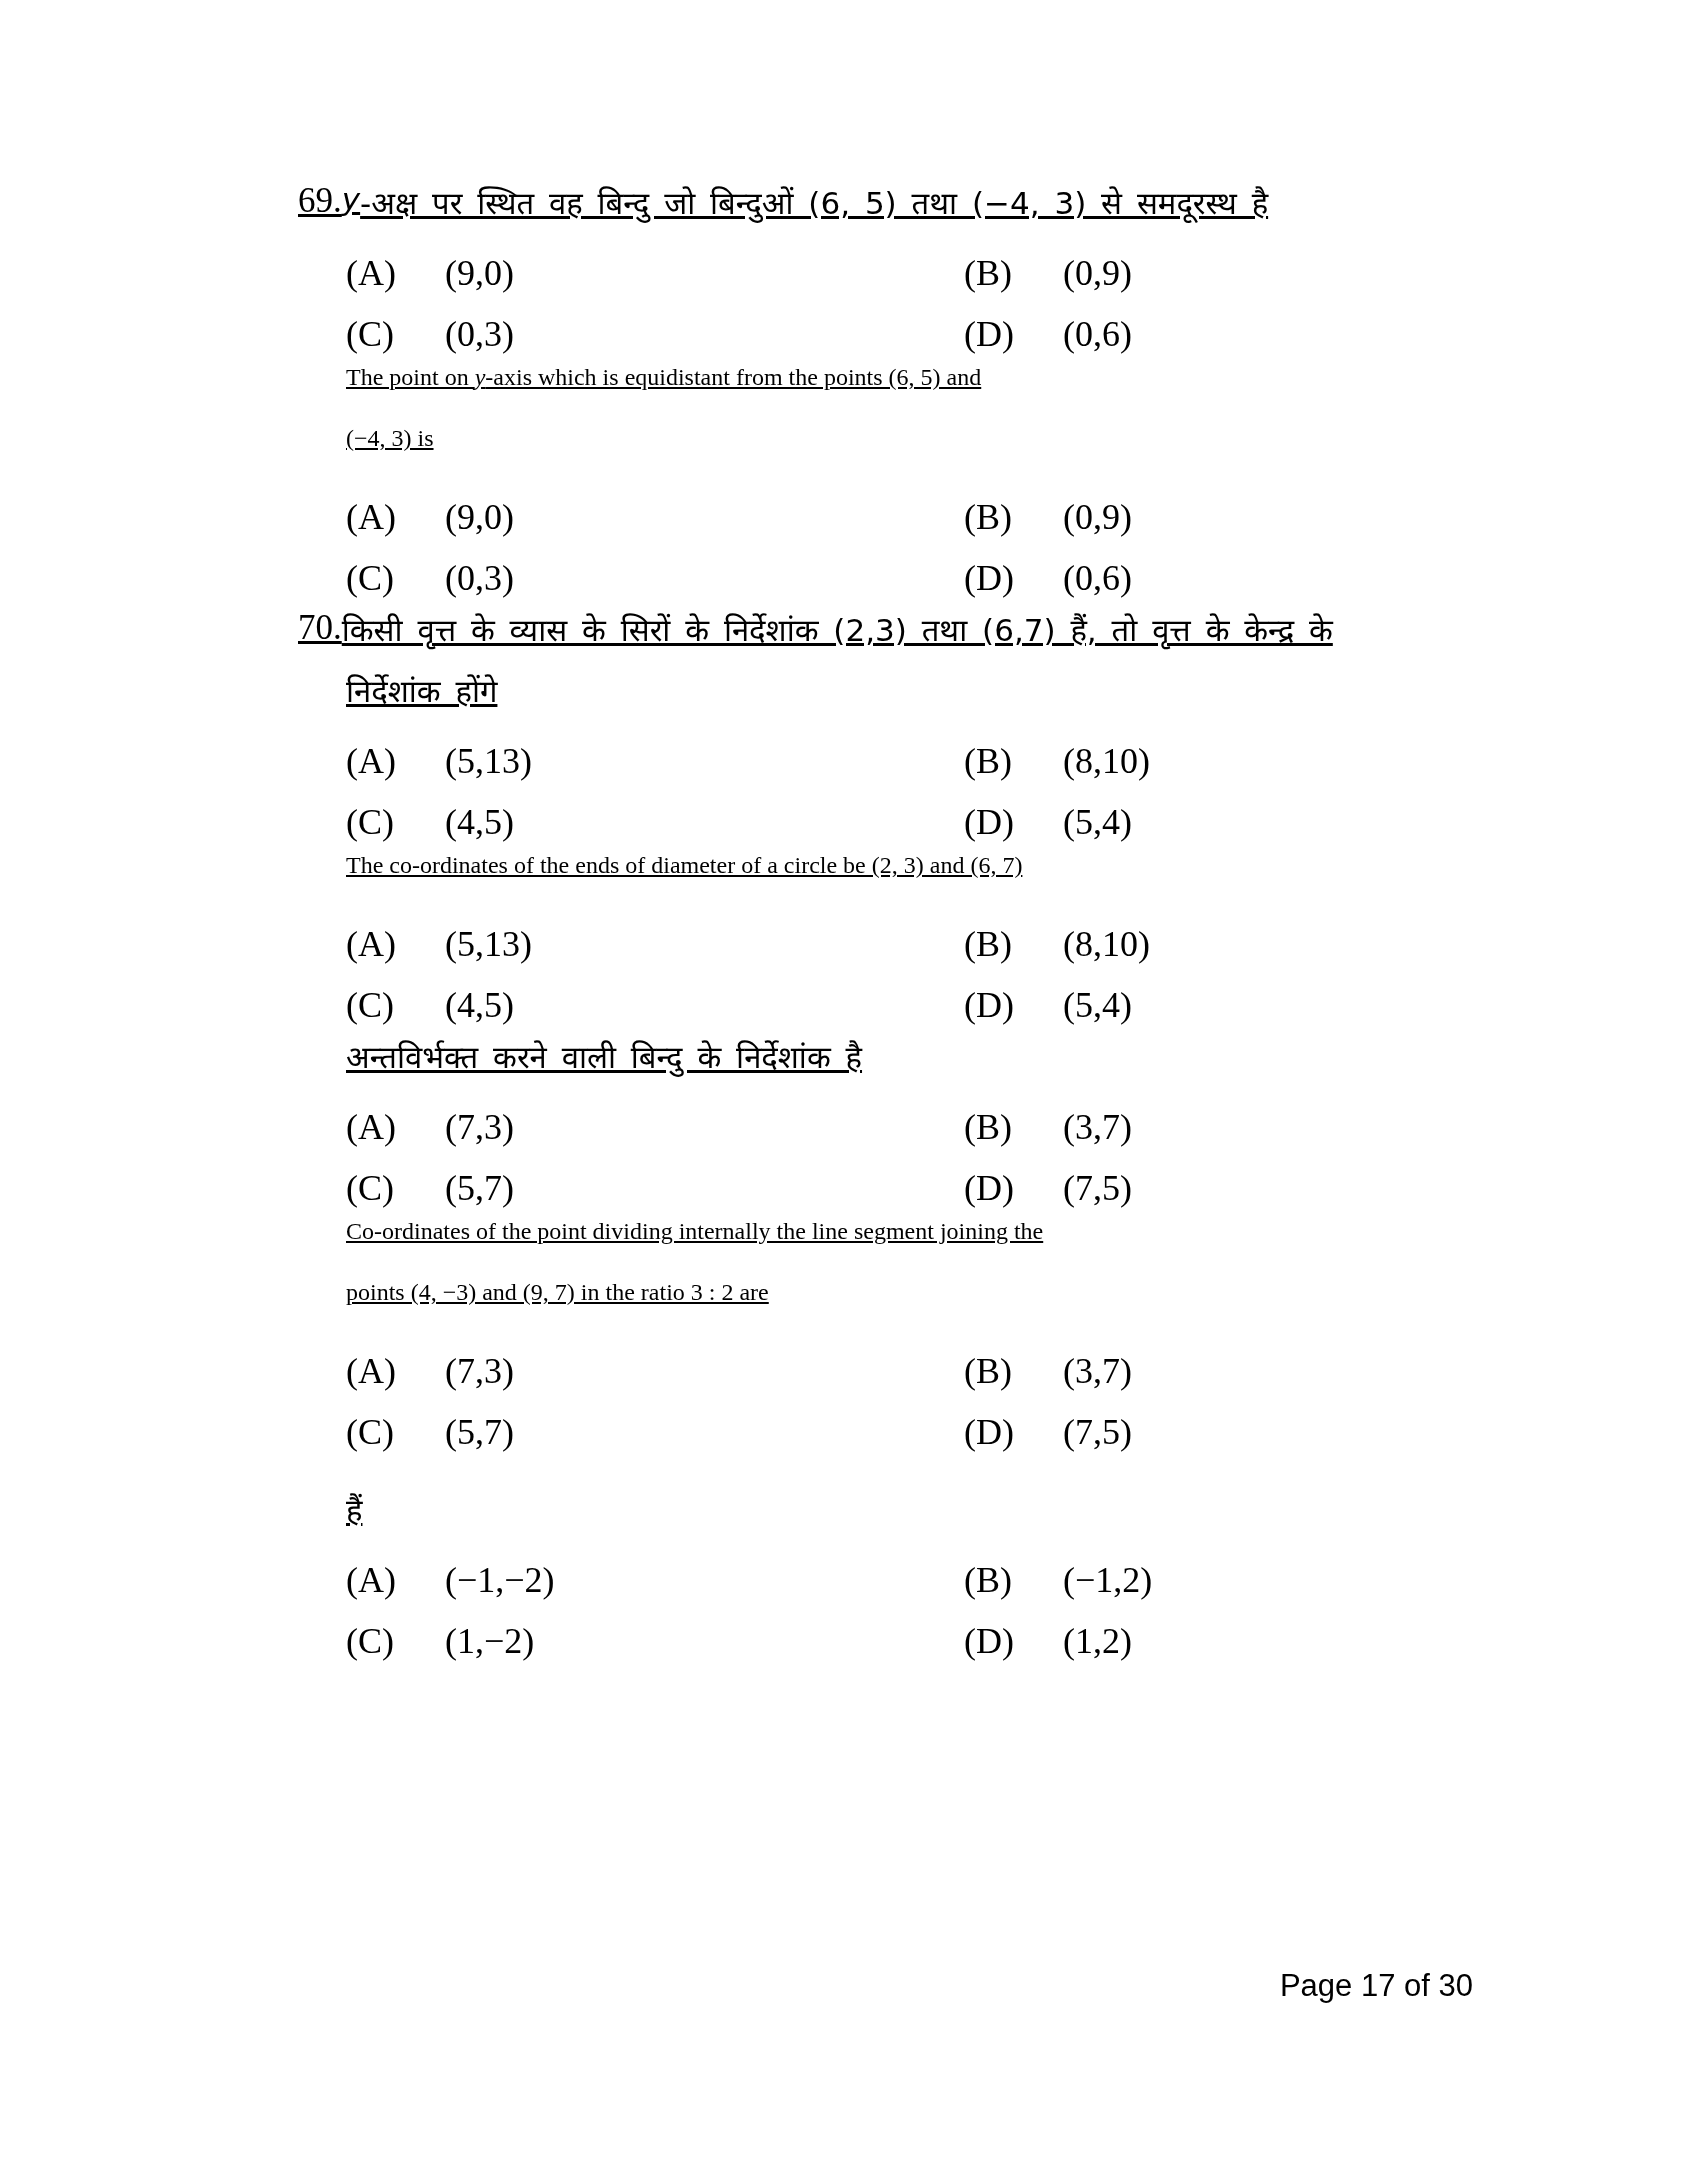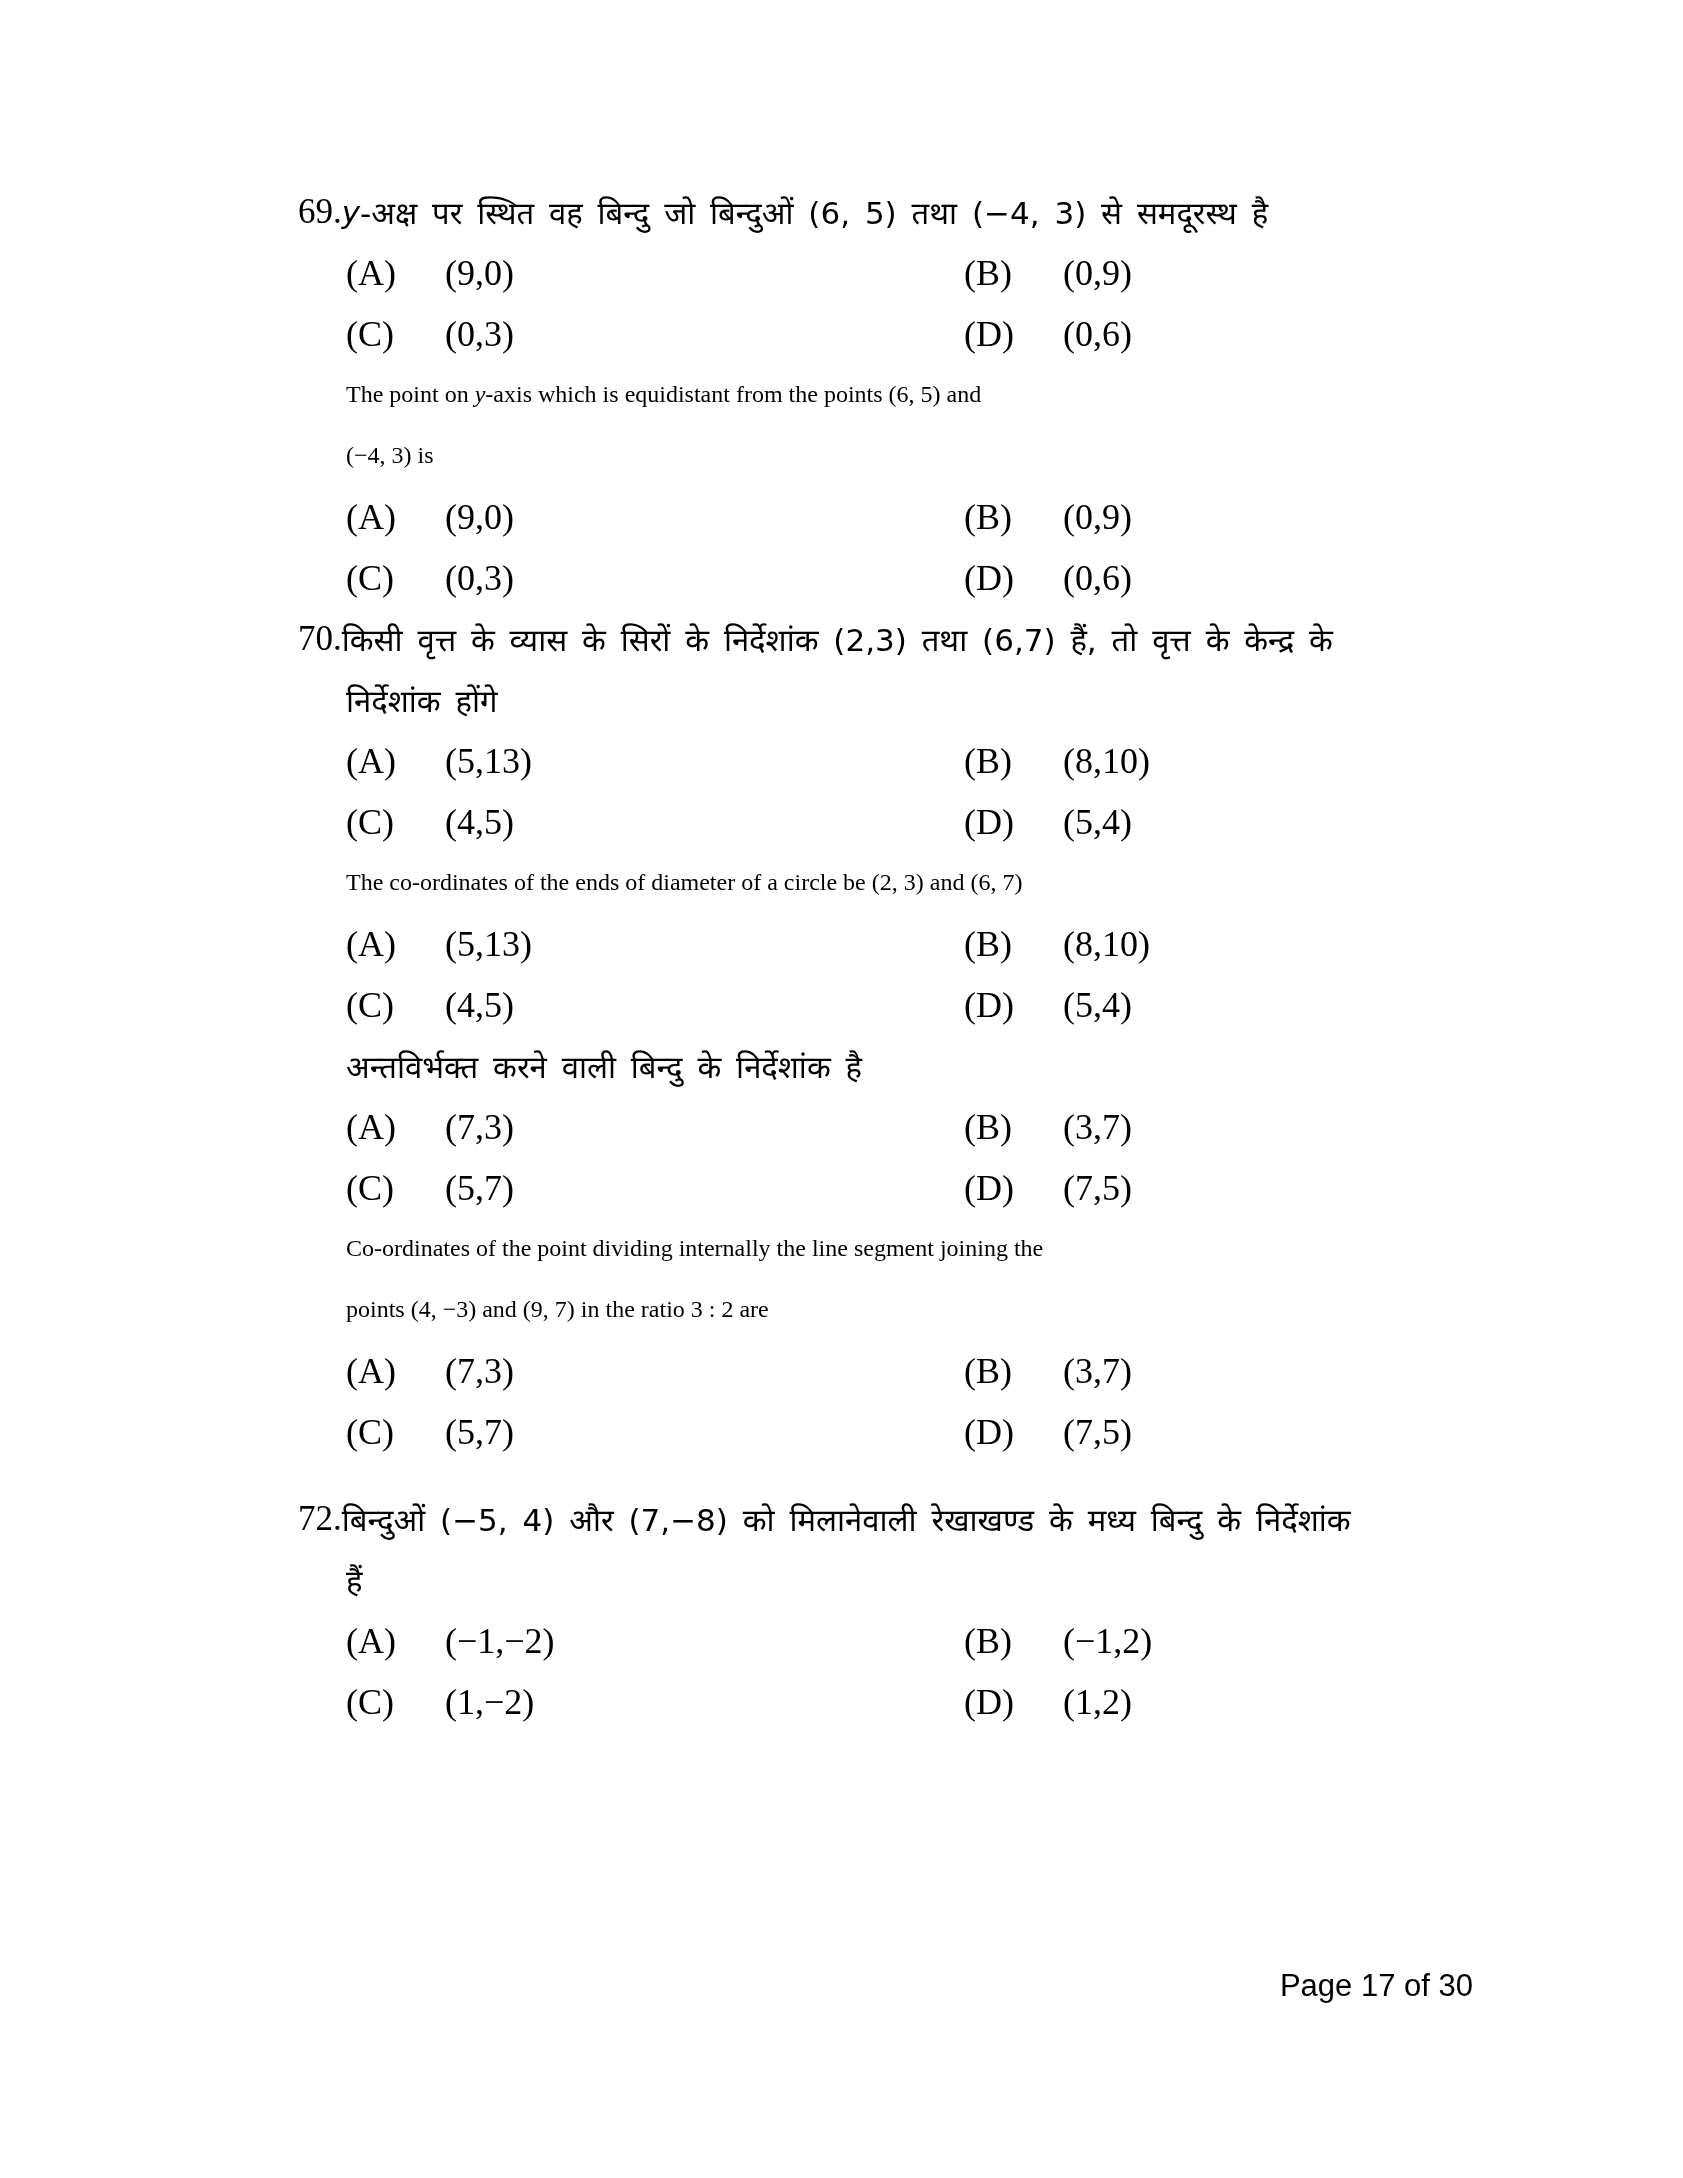--- a/index.html
+++ b/index.html
@@ -16,22 +16,23 @@
     position: absolute;
     left: 298px;
     top: 181px;
     width: 1104px;
   }
   .question { }
   .question:nth-child(4) { margin-top: 26px; }
   .row {
     height: 61px;
     display: flex;
-    align-items: center;
+    align-items: flex-start;
     white-space: pre;
+    text-decoration: underline;
   }
   .row.indent { margin-left: 48px; }
   .qnum {
     font-family: "Liberation Serif", serif;
     font-size: 35px;
   }
   .hindi .seg {
     font-family: "DejaVu Sans", sans-serif;
     font-size: 31px;
     word-spacing: 5px;
@@ -117,21 +118,20 @@
         <div class="row english indent"><span class="seg">Co-ordinates of the point dividing internally the line segment joining the</span></div>
         <div class="row english indent"><span class="seg">points (4, −3) and (9, 7) in the ratio 3 : 2 are</span></div>
         <div class="opts">
           <div class="opt"><span class="optlabel">(A)</span><span class="optval">(7,3)</span></div>
           <div class="opt"><span class="optlabel">(B)</span><span class="optval">(3,7)</span></div>
           <div class="opt"><span class="optlabel">(C)</span><span class="optval">(5,7)</span></div>
           <div class="opt"><span class="optlabel">(D)</span><span class="optval">(7,5)</span></div>
         </div>
       </div>
       <div class="question">
-        <div class="row hindi"><span class="qnum">72.</span><span class="seg">बिन्दुओं (−5, 4) और (7,−8) को मिलानेवाली रेखाखण्ड के मध्य बिन्दु के निर्देशांक</span></div>
         <div class="row hindi indent"><span class="seg">हैं</span></div>
         <div class="opts">
           <div class="opt"><span class="optlabel">(A)</span><span class="optval">(−1,−2)</span></div>
           <div class="opt"><span class="optlabel">(B)</span><span class="optval">(−1,2)</span></div>
           <div class="opt"><span class="optlabel">(C)</span><span class="optval">(1,−2)</span></div>
           <div class="opt"><span class="optlabel">(D)</span><span class="optval">(1,2)</span></div>
         </div>
       </div>
     </div>
 </div>

